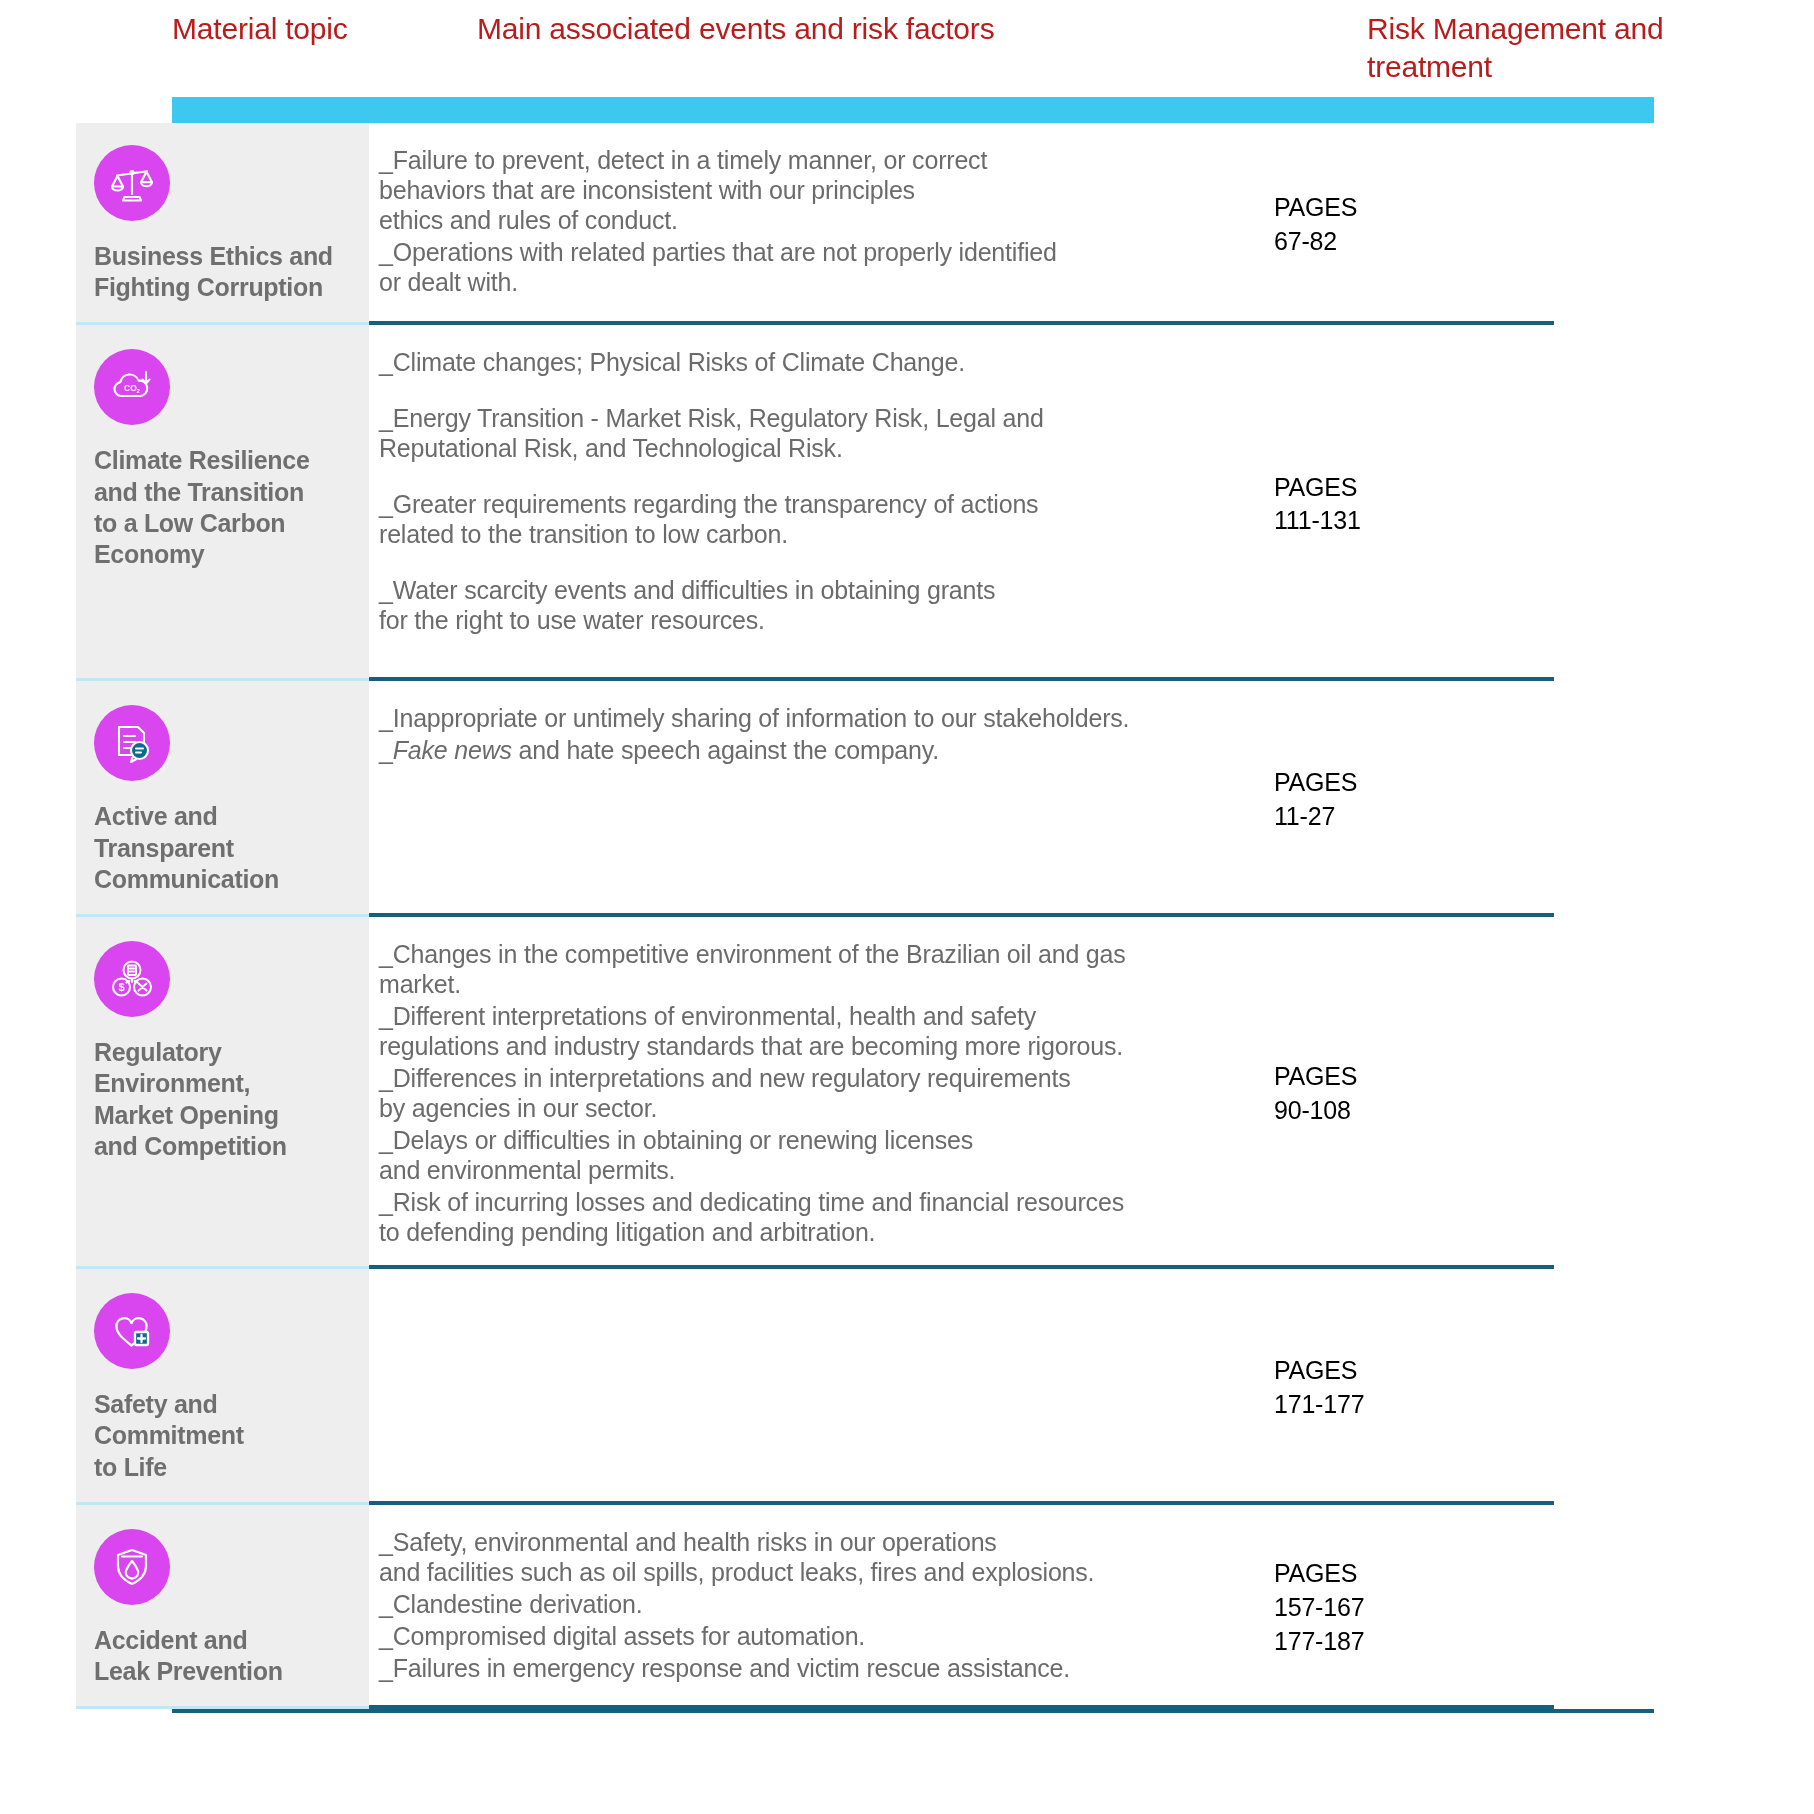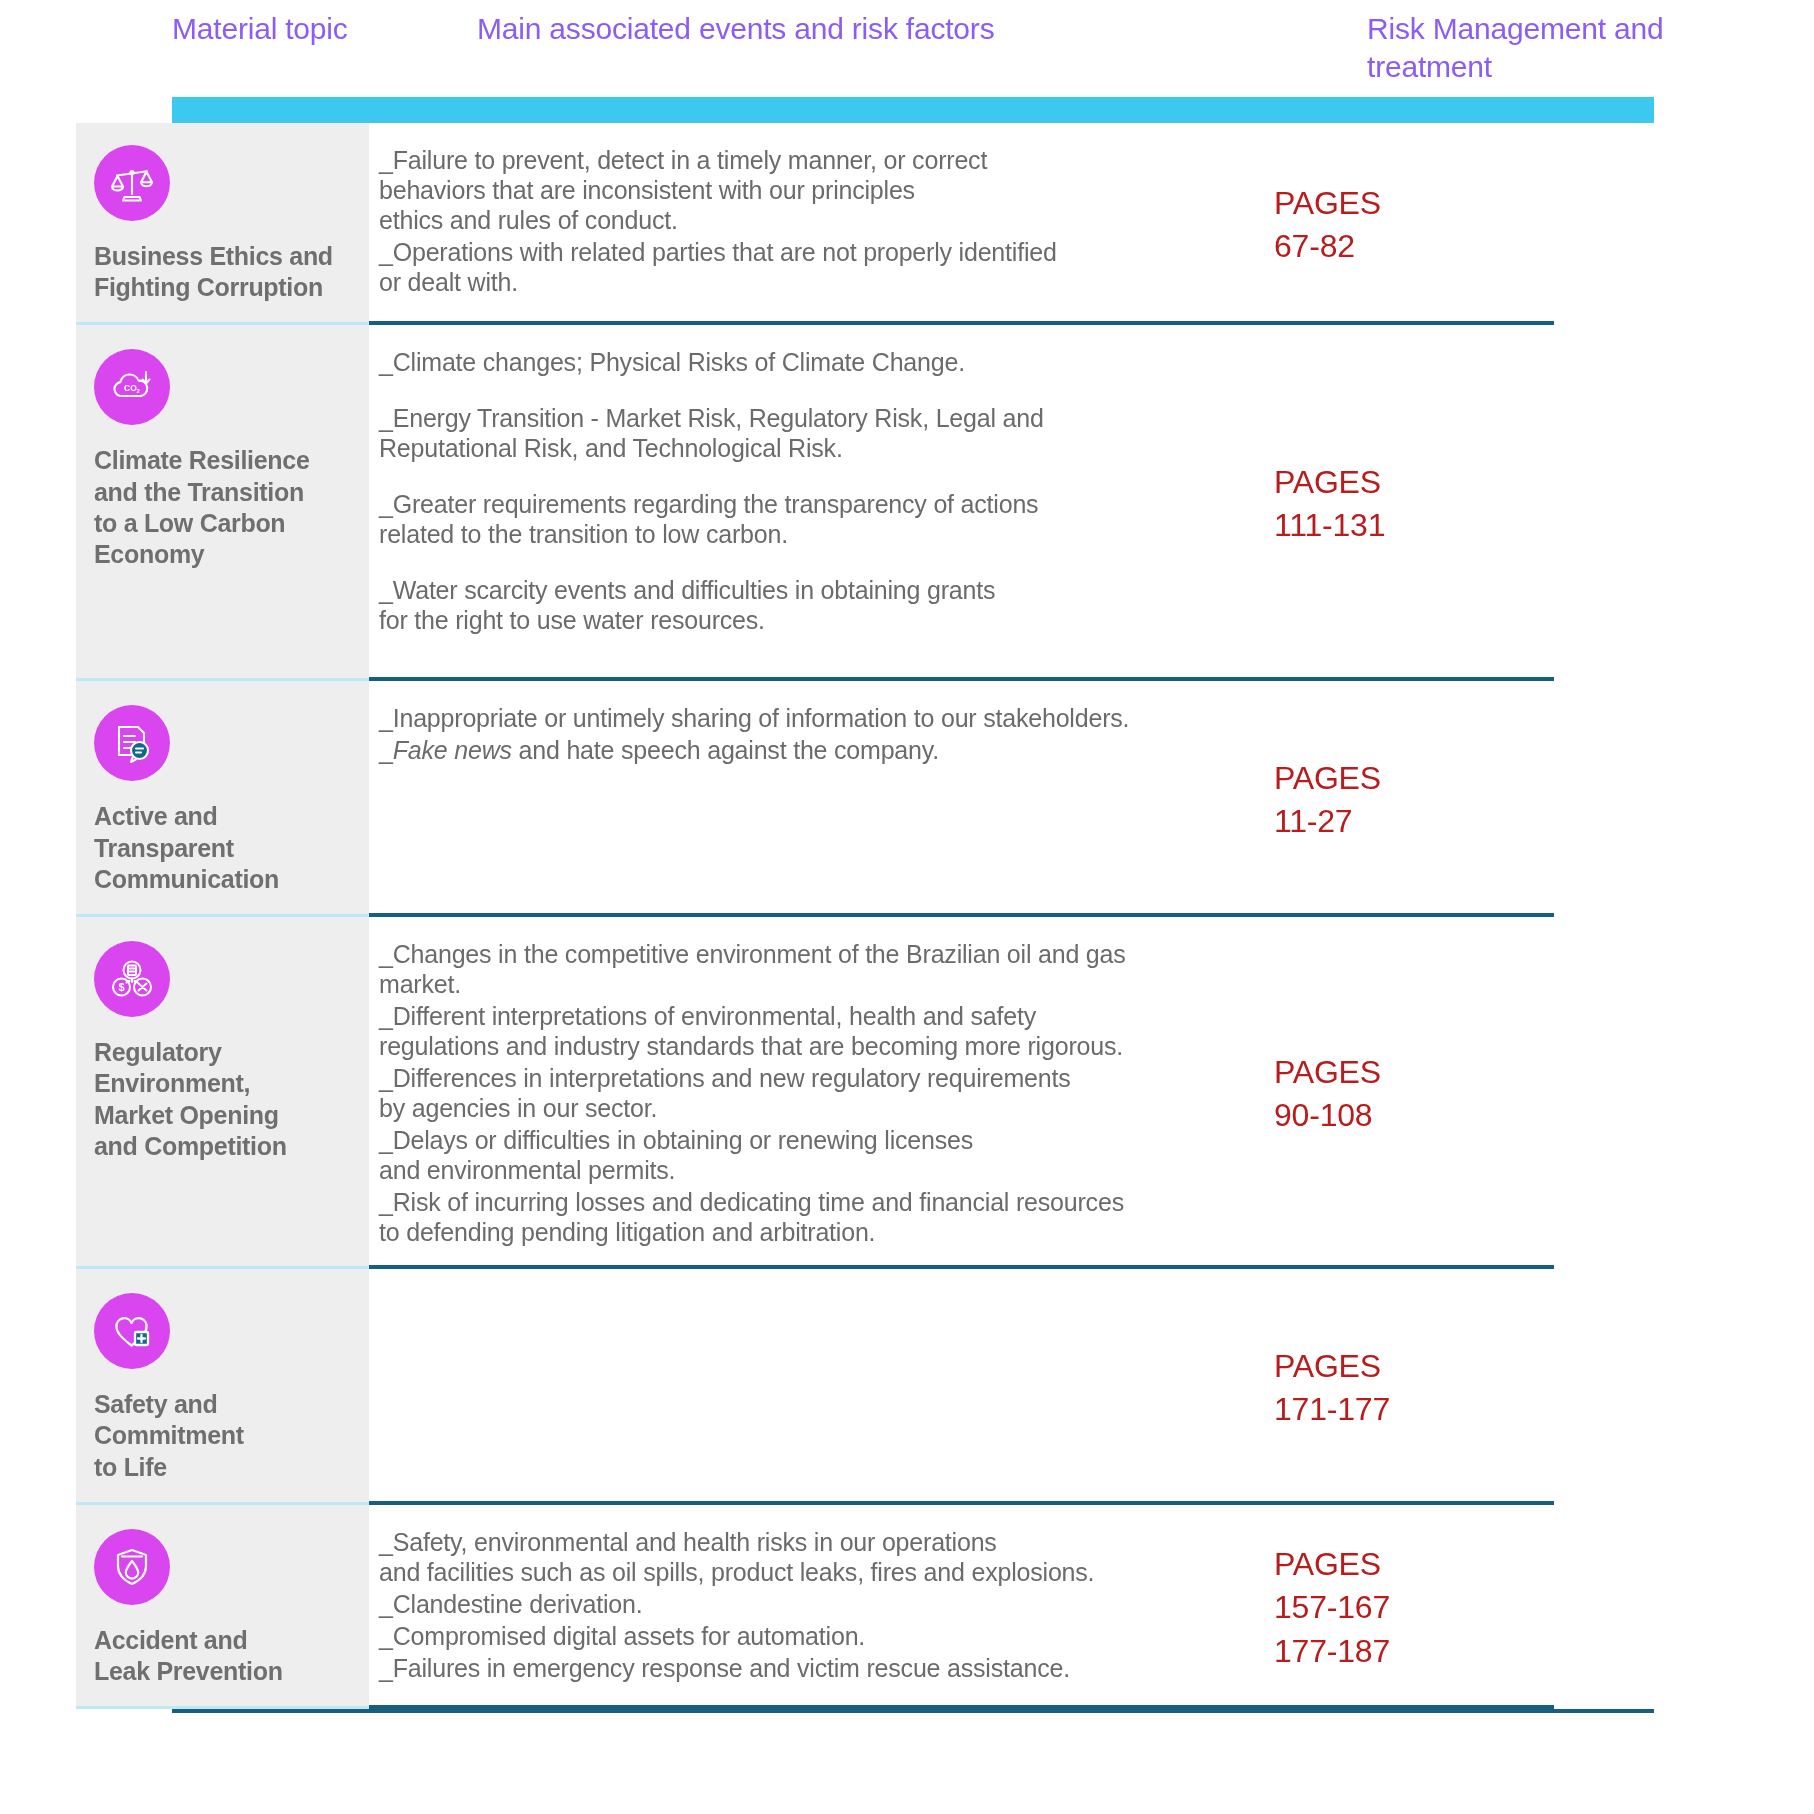--- a/index.html
+++ b/index.html
@@ -17,21 +17,21 @@
     padding: 0;
   }
 
   
   .header-row {
     display: flex;
     padding-left: 172px;
     padding-top: 10px;
   }
   .hdr {
-    color: #8b5cf6;
+    color: #b91c1c;
     font-size: 30px;
     line-height: 1.28;
     font-weight: 400;
     letter-spacing: -0.2px;
   }
   .hdr-topic   { width: 305px; }
   .hdr-events  { width: 890px; }
   .hdr-risk    { width: 300px; }
 
   
@@ -114,22 +114,22 @@
     letter-spacing: -0.2px;
     margin-bottom: 2px;
     white-space: pre-line;
     text-indent: 0;
   }
   .rf-item.gap { margin-bottom: 26px; }
   .rf-item em { font-style: italic; }
 
   
   .pages-box {
-    color: #b91c1c;
-    font-size: 32px;
+    color: #000000;
+    font-size: 25px;
     line-height: 1.35;
     letter-spacing: -0.2px;
     padding-left: 10px;
   }
 
   .bottom-rule {
     margin-left: 172px;
     margin-right: 160px;
     height: 4px;
     background: #17607d;

